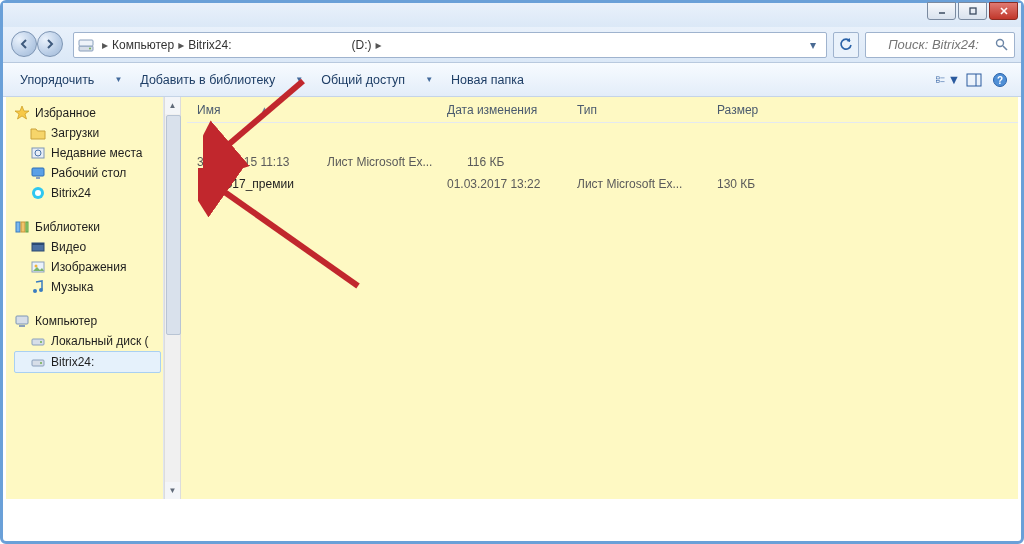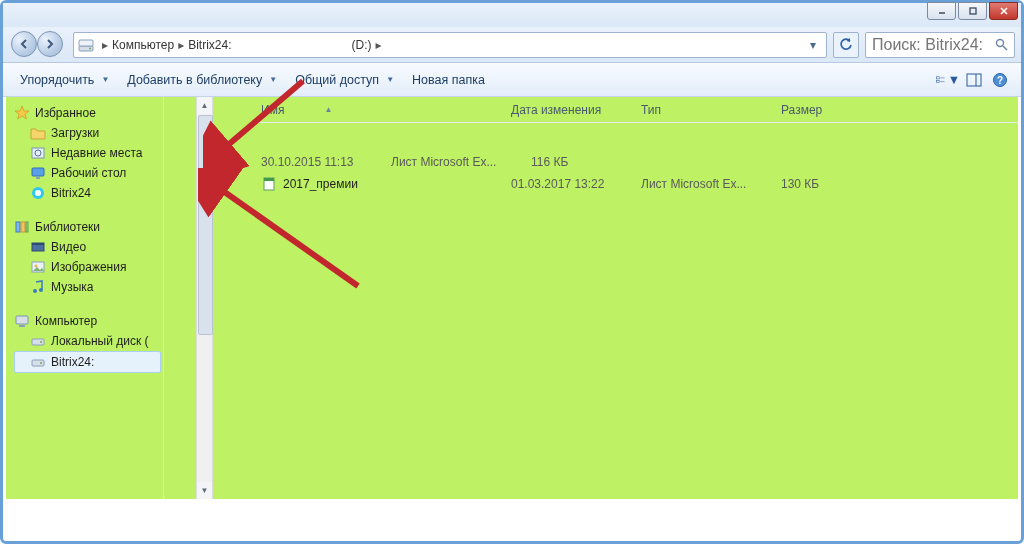--- a/index.html
+++ b/index.html
@@ -20,32 +20,32 @@
   .navcircle { width:26px; height:26px; border-radius:50%; background: radial-gradient(circle at 30% 30%, #eaf2fc, #b9cde6 60%, #9fb7d5); border:1px solid #7d95b4; display:inline-flex; align-items:center; justify-content:center; color:#3e5a7d; }
   .navcircle:last-child { margin-left:-4px; }
   .navcircle svg { width:12px; height:12px; }
 
   .addressbar { flex:1; height:26px; border:1px solid #9fb3ce; background:#fff; border-radius:2px; display:flex; align-items:center; padding:0 4px; font-size:12px; color:#333; overflow:hidden; }
   .addr-icon { width:16px; height:16px; margin-right:4px; display:inline-flex; }
   .addr-sep { margin:0 4px; color:#555; }
   .addr-drop { margin-left:auto; width:18px; text-align:center; color:#4a6; color:#4a6a93; }
   .refreshbtn { width:26px; height:26px; border:1px solid #9fb3ce; background:#eaf2fb; border-radius:2px; display:flex; align-items:center; justify-content:center; color:#2a62a8; }
   .searchbox { width:150px; height:26px; border:1px solid #9fb3ce; background:#fff; border-radius:2px; display:flex; align-items:center; padding:0 6px; }
-  .searchbox input { border:none; outline:none; width:100%; font-size:16px; color:#888; background:transparent; }
+  .searchbox input { border:none; outline:none; width:100%; font-size:13px; font-style:italic; color:#888; background:transparent;text-align:center; }
   .searchbox .sicon { color:#6b85a6; }
 
   
   .toolbar { height:34px; background: linear-gradient(#f7fbff, #e3edf9); border-bottom:1px solid #c5d4e7; display:flex; align-items:center; padding:0 8px; font-size:12.5px; color:#1e3e66; }
-  .tbtn { padding:4px 8px; display:flex; align-items:center; gap:7px; border:1px solid transparent; border-radius:2px; cursor:default; }
+  .tbtn { padding:4px 8px; display:flex; align-items:center; gap:20px; border:1px solid transparent; border-radius:2px; cursor:default; }
   .tbtn .dd { font-size:8px; color:#436a9b; }
   .tool-spacer { flex:1; }
   .tool-icon { width:26px; height:24px; display:flex; align-items:center; justify-content:center; border:1px solid transparent; border-radius:2px; color:#2a5a9e; }
 
   
-  .mainarea { position:absolute; top:94px; bottom:42px; left:3px; right:3px; background:#bef264; display:flex;gap:32px; }
+  .mainarea { position:absolute; top:94px; bottom:42px; left:3px; right:3px; background:#fef9c3; display:flex; }
 
   
   .navtree { width:158px; border-right:1px solid #e0e6ee; padding:6px 2px 6px 8px; font-size:12px; color:#1e1e1e; overflow:hidden; }
   .navgroup { margin-bottom:14px; }
   .navhdr { display:flex; align-items:center; gap:5px; padding:2px 0; font-size:12px; }
   .navitem { display:flex; align-items:center; gap:5px; padding:2px 0 2px 16px; white-space:nowrap; }
   .navitem.sel { background:#e5f1fb; border:1px solid #a9d0f2; border-radius:2px; padding-left:15px; }
   .nico { width:16px; height:16px; display:inline-flex; align-items:center; justify-content:center; }
 
   

